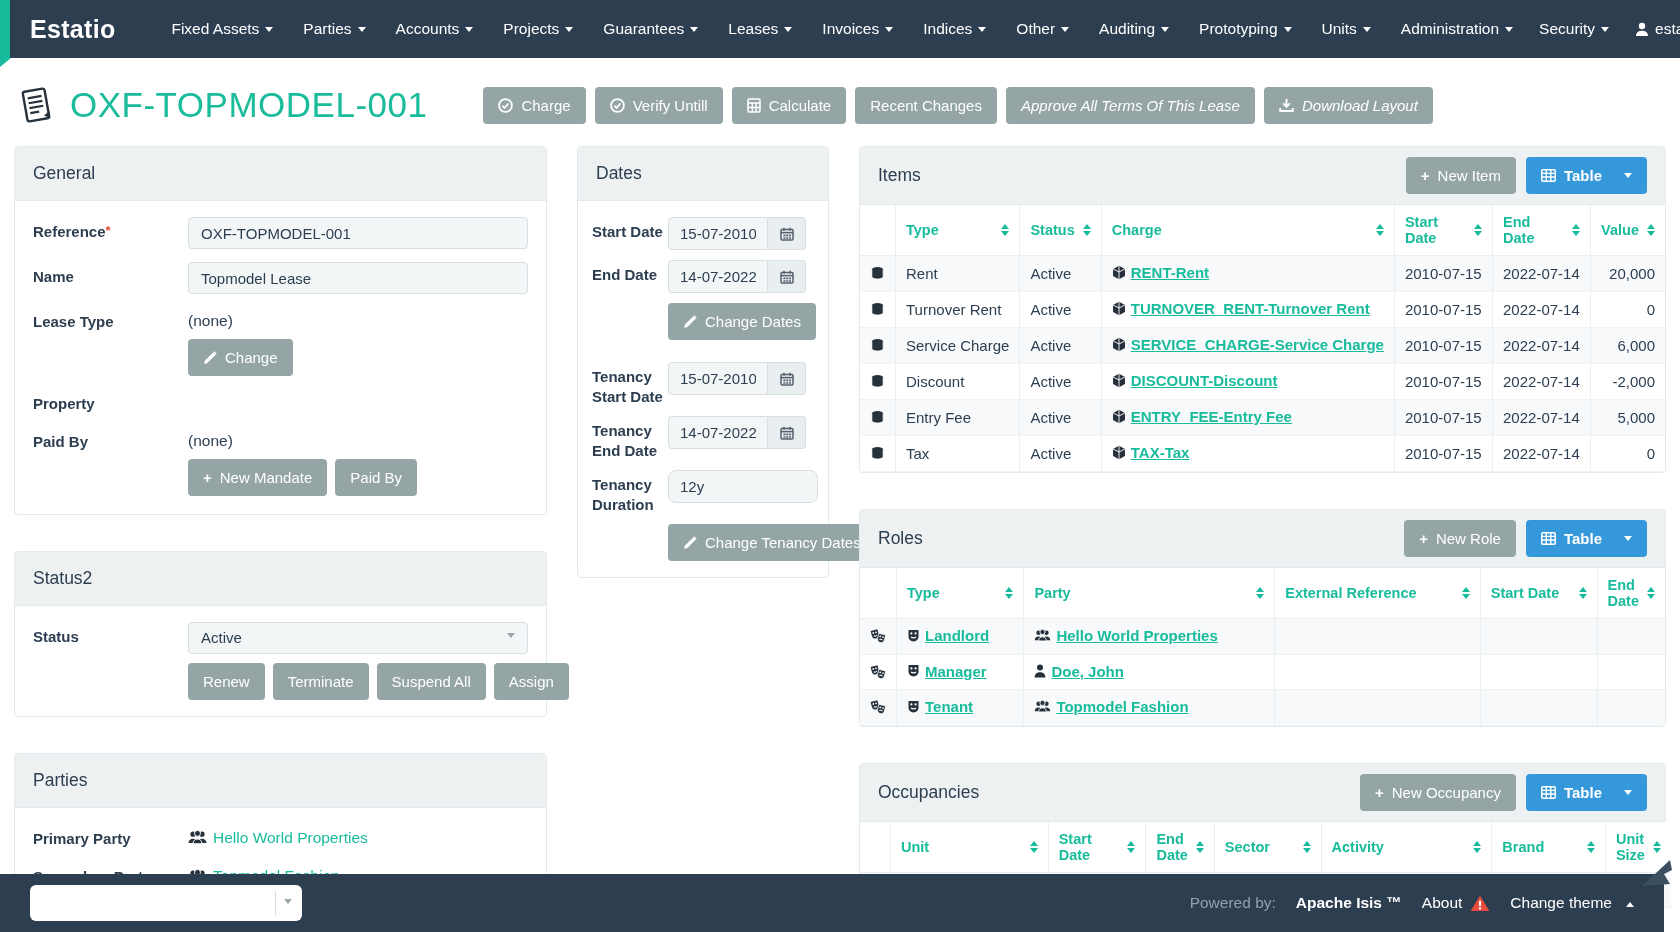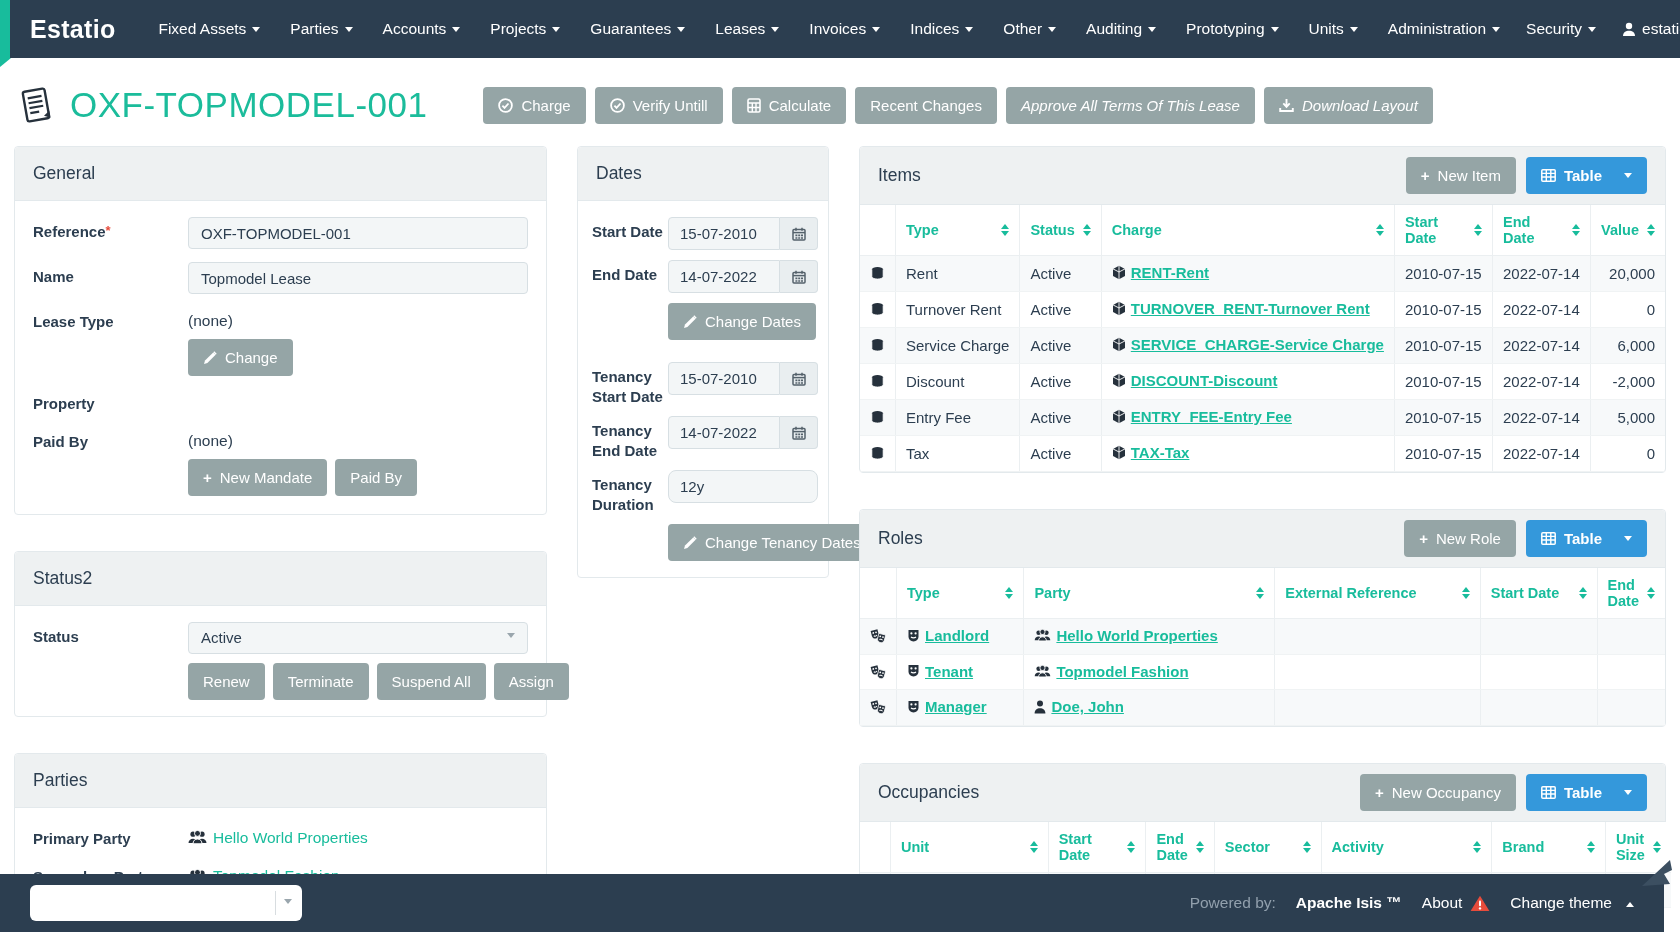--- a/index.html
+++ b/index.html
@@ -11,21 +11,21 @@
   html,body{width:1680px;height:932px;overflow:hidden}
   body{font-family:"Liberation Sans","DejaVu Sans",sans-serif;color:var(--text);background:#fff;position:relative}
   .caret-d{width:0;height:0;border:4px solid transparent;border-top:5px solid currentColor;display:inline-block;margin-left:6px;transform:translateY(2px)}
   .caret-u{width:0;height:0;border:4px solid transparent;border-bottom:5px solid currentColor;display:inline-block;margin-left:6px;transform:translateY(-1px)}
   svg{display:block}
 
   
   .navbar{height:58px;background:var(--navy);display:flex;align-items:center;padding-left:30px;position:relative}
   .brand-strip{position:absolute;left:0;top:0;width:10px;height:58px;background:var(--teal)}
   .brand-strip:after{content:"";position:absolute;top:58px;left:0;width:0;height:0;border-top:9px solid var(--teal);border-right:11px solid transparent}
-  .brand{color:#fff;font-size:25px;font-weight:bold;margin-right:30px;letter-spacing:.3px}
+  .brand{color:#fff;font-size:25px;font-weight:bold;margin-right:43px;letter-spacing:.3px}
   .nav-items{display:flex;align-items:center;gap:4px}
   .nav-item{color:#fff;font-size:15.5px;padding:10px 13px;display:flex;align-items:center;cursor:pointer;white-space:nowrap}
   .nav-right{margin-left:auto;display:flex;align-items:center;margin-right:26px}
   .nav-user{display:flex;align-items:center;gap:6px}
 
   
   .title-row{display:flex;align-items:center;padding:26px 16px 20px 16px;gap:14px}
   .title-text{color:#1bbc9b;font-size:35px;font-weight:400;letter-spacing:.5px}
   .title-actions{display:flex;align-items:center;gap:9px;margin-left:42px;flex-wrap:nowrap}
   .btn{border:none;border-radius:4px;background:var(--graybtn);color:#fff;font-size:15px;height:37px;
@@ -61,21 +61,21 @@
 
   
   .select{height:32px;background:var(--inbg);border:1px solid var(--inborder);border-radius:4px;display:flex;
           align-items:center;padding:0 12px;font-size:15px;cursor:pointer}
   .select .sel-caret{margin-left:auto;color:#9aa6ad;width:0;height:0;border:4px solid transparent;border-top:5px solid #9aa6ad}
 
   
   .drow{display:flex;margin-bottom:10px}
   .dlabel{width:76px;flex:none;font-weight:bold;font-size:15px;line-height:1.3;padding-top:5px}
   .dgroup{display:flex}
-  .dinput{width:112px;height:33px;background:var(--inbg);border:1px solid var(--inborder);border-radius:4px 0 0 4px;
+  .dinput{width:100px;height:33px;background:var(--inbg);border:1px solid var(--inborder);border-radius:4px 0 0 4px;
           padding:0 11px;font-size:15px;color:var(--text);font-family:inherit}
   .dinput.solo{border-radius:8px;width:150px}
   .daddon{width:38px;height:33px;border:1px solid var(--inborder);border-left:none;border-radius:0 4px 4px 0;
           background:#e9eef0;display:flex;align-items:center;justify-content:center;cursor:pointer}
   .indent{margin-left:76px}
 
   
   table.grid{width:100%;border-collapse:collapse;font-size:15px}
   .grid th{color:var(--teal);font-weight:bold;font-size:14.5px;text-align:left;padding:9px 10px;background:#fff;
            border-bottom:1px solid var(--cellb);cursor:pointer}
@@ -831,34 +831,30 @@
                   </svg></span></td>
             <td><span class="tlink">
                   <span>
                     <svg width="13" height="14" viewBox="0 0 13 14">
                       <path d="M1.5 1h10v6.6c0 2.8-2.1 4.8-5 4.8s-5-2-5-4.8z" fill="#26313c"></path>
                       <circle cx="4.4" cy="4.4" r="1.1" fill="#fff"></circle>
                       <circle cx="8.6" cy="4.4" r="1.1" fill="#fff"></circle>
                       <path d="M4 8c1.2 1.2 3.8 1.2 5 0" stroke="#fff" fill="none" stroke-width="1.1"></path>
                     </svg>
                   </span>
-                  <span>Tenant</span>
-                </span></td>
-            <td><span class="tlink">
-                  <span>
-                    <svg width="17" height="13" viewBox="0 0 19 15">
-                      <circle cx="5" cy="4.2" r="2.6" fill="#26313c"></circle>
-                      <circle cx="14" cy="4.2" r="2.6" fill="#26313c"></circle>
-                      <circle cx="9.5" cy="3.4" r="3" fill="#26313c" stroke="#fff" stroke-width="1"></circle>
-                      <path d="M.5 13c0-2.7 2-4.3 4.5-4.3 1 0 1.9.25 2.6.7-1.2 1-1.9 2.3-1.9 3.6z" fill="#26313c"></path>
-                      <path d="M18.5 13c0-2.7-2-4.3-4.5-4.3-1 0-1.9.25-2.6.7 1.2 1 1.9 2.3 1.9 3.6z" fill="#26313c"></path>
-                      <path d="M5 13.8c0-3 2-4.8 4.5-4.8s4.5 1.8 4.5 4.8z" fill="#26313c" stroke="#fff" stroke-width="1"></path>
-                    </svg>
-                  </span>
-                  <span>Topmodel Fashion</span>
+                  <span>Manager</span>
+                </span></td>
+            <td><span class="tlink">
+                  <span>
+                    <svg width="12" height="14" viewBox="0 0 12 14">
+                      <circle cx="6" cy="3.4" r="3" fill="#26313c"></circle>
+                      <path d="M.6 13.4c0-3.2 2.4-5.1 5.4-5.1s5.4 1.9 5.4 5.1z" fill="#26313c"></path>
+                    </svg>
+                  </span>
+                  <span>Doe, John</span>
                 </span></td>
             <td></td>
               <td></td>
               <td></td>
           </tr>
           <tr>
             <td><span><svg width="16" height="16" viewBox="0 0 16 16">
                     <g transform="rotate(-14 5 6)">
                       <path d="M1.5 2h7v5.2c0 2-1.5 3.4-3.5 3.4S1.5 9.2 1.5 7.2z" fill="#26313c"></path>
                       <circle cx="3.6" cy="4.6" r=".9" fill="#fff"></circle>
@@ -874,30 +870,34 @@
                   </svg></span></td>
             <td><span class="tlink">
                   <span>
                     <svg width="13" height="14" viewBox="0 0 13 14">
                       <path d="M1.5 1h10v6.6c0 2.8-2.1 4.8-5 4.8s-5-2-5-4.8z" fill="#26313c"></path>
                       <circle cx="4.4" cy="4.4" r="1.1" fill="#fff"></circle>
                       <circle cx="8.6" cy="4.4" r="1.1" fill="#fff"></circle>
                       <path d="M4 8c1.2 1.2 3.8 1.2 5 0" stroke="#fff" fill="none" stroke-width="1.1"></path>
                     </svg>
                   </span>
-                  <span>Manager</span>
-                </span></td>
-            <td><span class="tlink">
-                  <span>
-                    <svg width="12" height="14" viewBox="0 0 12 14">
-                      <circle cx="6" cy="3.4" r="3" fill="#26313c"></circle>
-                      <path d="M.6 13.4c0-3.2 2.4-5.1 5.4-5.1s5.4 1.9 5.4 5.1z" fill="#26313c"></path>
-                    </svg>
-                  </span>
-                  <span>Doe, John</span>
+                  <span>Tenant</span>
+                </span></td>
+            <td><span class="tlink">
+                  <span>
+                    <svg width="17" height="13" viewBox="0 0 19 15">
+                      <circle cx="5" cy="4.2" r="2.6" fill="#26313c"></circle>
+                      <circle cx="14" cy="4.2" r="2.6" fill="#26313c"></circle>
+                      <circle cx="9.5" cy="3.4" r="3" fill="#26313c" stroke="#fff" stroke-width="1"></circle>
+                      <path d="M.5 13c0-2.7 2-4.3 4.5-4.3 1 0 1.9.25 2.6.7-1.2 1-1.9 2.3-1.9 3.6z" fill="#26313c"></path>
+                      <path d="M18.5 13c0-2.7-2-4.3-4.5-4.3-1 0-1.9.25-2.6.7 1.2 1 1.9 2.3 1.9 3.6z" fill="#26313c"></path>
+                      <path d="M5 13.8c0-3 2-4.8 4.5-4.8s4.5 1.8 4.5 4.8z" fill="#26313c" stroke="#fff" stroke-width="1"></path>
+                    </svg>
+                  </span>
+                  <span>Topmodel Fashion</span>
                 </span></td>
             <td></td>
               <td></td>
               <td></td>
           </tr>
         </tbody>
       </table>
     </div>
 
     <div class="panel">

